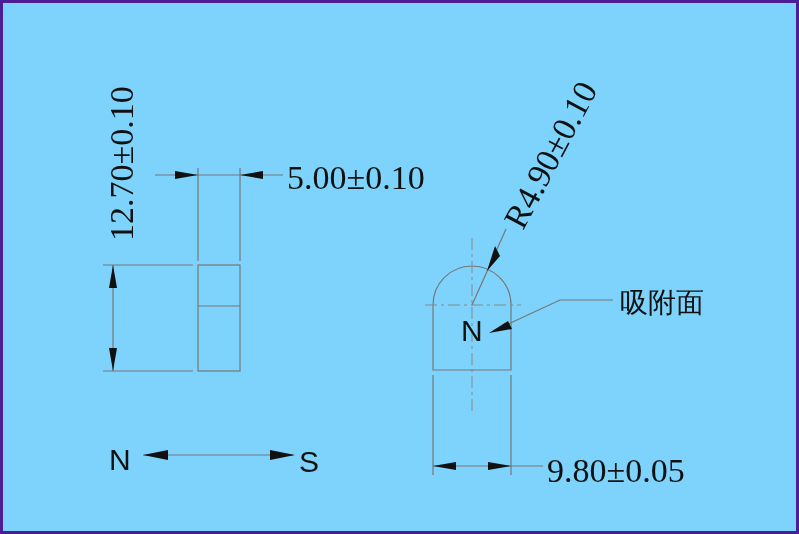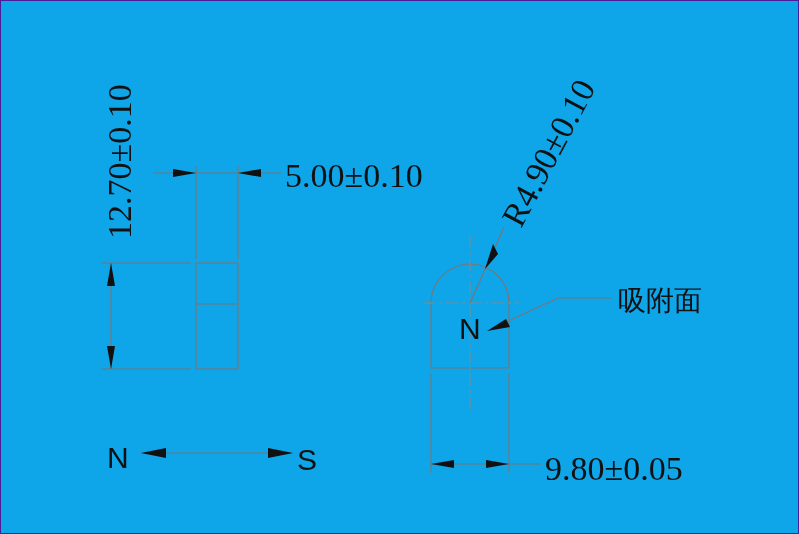--- a/index.html
+++ b/index.html
@@ -1,18 +1,18 @@
 <!DOCTYPE html>
 <html><head>
 <meta charset="utf-8">
 <style>
   html, body { margin: 0; padding: 0; background: #fff; }
   .frame {
     position: relative; width: 799px; height: 534px; box-sizing: border-box;
-    border: 1px solid #4c1d95; background: #0ea5e9; overflow: hidden;
+    border: 3px solid #4c1d95; background: #7dd3fc; overflow: hidden;
   }
   svg { position: absolute; left: 0; top: 0; }
   .ln { stroke: #777; stroke-width: 1.2; fill: none; }
   .cl { stroke: #888; stroke-width: 1; fill: none; stroke-dasharray: 12 4 3 4; }
   .arr { fill: #111; }
   .dimtxt { font-family: "Liberation Serif", serif; font-size: 34px; fill: #111; }
   .poletxt { font-family: "Liberation Sans", sans-serif; font-size: 30px; fill: #111; }
   .cjk { font-family: "DejaVu Sans", sans-serif; font-size: 28px; fill: #111; }
 </style>
 </head>

